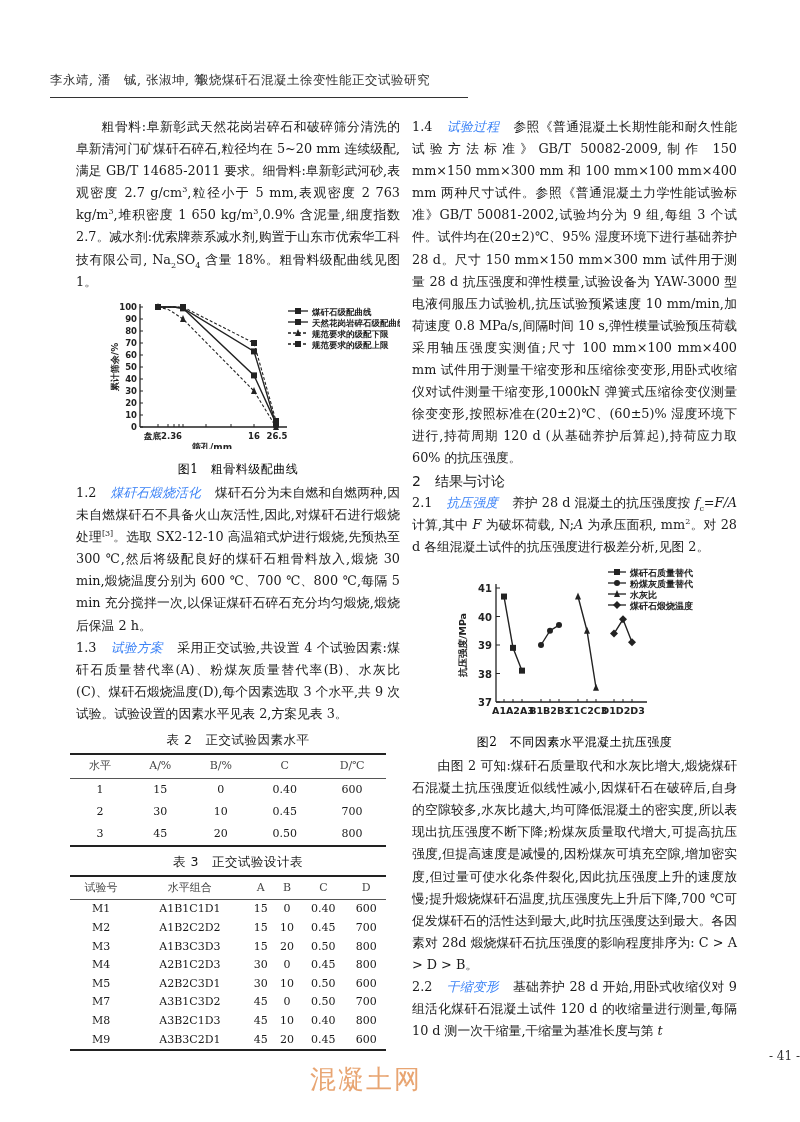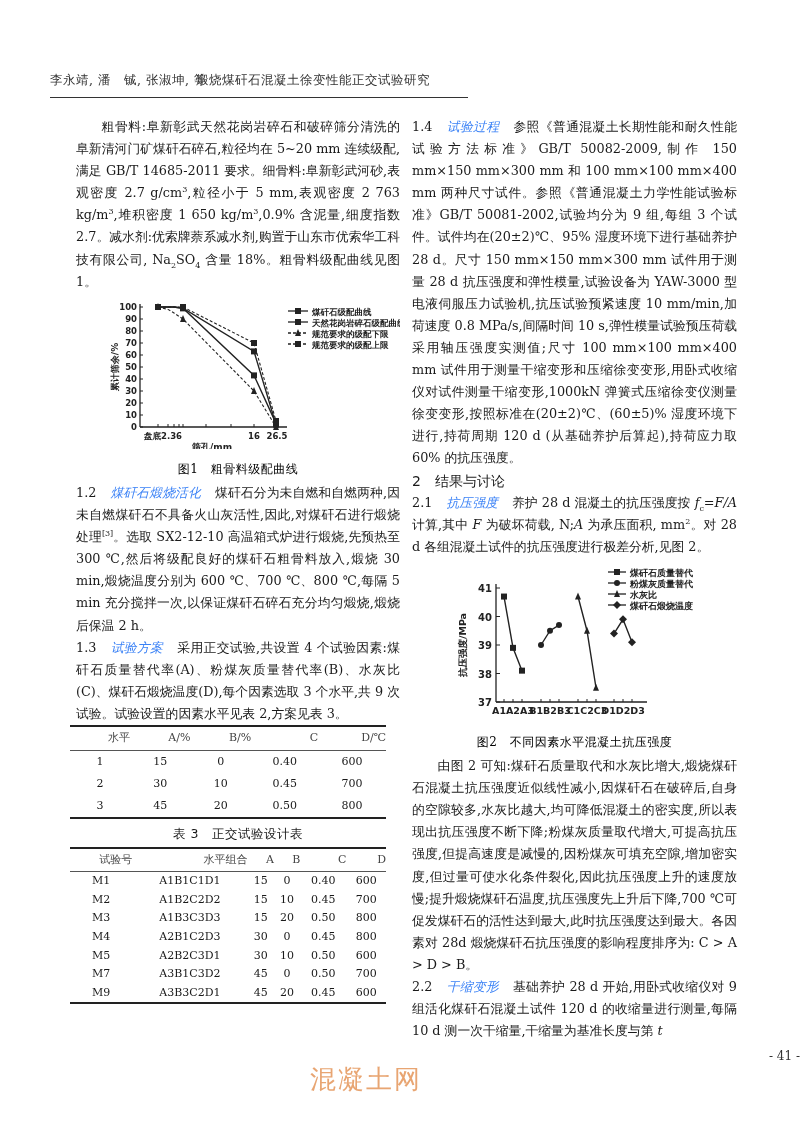--- a/index.html
+++ b/index.html
@@ -19,21 +19,21 @@
   .subtitle { font-family: "DejaVu Serif", serif; font-style: italic; color: #3b82f6; margin-right: 14px; }
   .secnum { margin-right: 14px; }
   sup, sub { font-size: 8px; line-height: 0; }
 
   .figure { position: relative; margin: 6px 0 0 0; }
   .fig-caption { text-align: center; font-size: 12px; color: #000000; margin: 2px 0 2px 0; letter-spacing: 0.5px; }
   svg text { font-family: "DejaVu Sans", sans-serif; }
 
   .tcaption { text-align: center; font-family: "DejaVu Sans", sans-serif; font-size: 12.5px; margin: 4px 0 2px 0; letter-spacing: 0.5px; }
   table { width: 316px; border-collapse: collapse; font-size: 11px; line-height: 18.6px; margin-left: -6px; }
-  table th { font-weight: normal; color: #444; border-bottom: 1px solid #555; padding: 2px 0 2px 0; text-align: right; }
+  table th { font-weight: normal; color: #444; border-bottom: 1px solid #555; padding: 2px 0 2px 0; text-align: center; }
   table.t-top { border-top: 2px solid #222; border-bottom: 2px solid #222; }
   table td { text-align: center; padding: 0; }
   table.t2 td { line-height: 22px; }
 
   .pagenum { position: absolute; left: 0; width: 800px; top: 1049px; text-align: right; font-size: 12px; color: #333; }
   .watermark { position: absolute; left: 0; width: 732px; top: 1062px; text-align: center; font-family: "DejaVu Sans", sans-serif; font-size: 26px; color: #e8a572; letter-spacing: 2px; }
 </style>
 </head>
 <body>
 
@@ -119,20 +119,21 @@
         <rect x="219" y="42" width="6" height="6" fill="#222"></rect>
         <text x="236" y="48.5" font-size="8.5" font-weight="bold" fill="#222">规范要求的级配上限</text>
       </svg>
     <div class="fig-caption">图1　粗骨料级配曲线</div>
   </div>
 
   <p><span class="secnum">1.2</span><span class="subtitle">煤矸石煅烧活化</span><span>煤矸石分为未自燃和自燃两种,因未自燃煤矸石不具备火山灰活性,因此,对煤矸石进行煅烧处理</span><sup>[3]</sup><span>。选取 SX2-12-10 高温箱式炉进行煅烧,先预热至 300 ℃,然后将级配良好的煤矸石粗骨料放入,煅烧 30 min,煅烧温度分别为 600 ℃、700 ℃、800 ℃,每隔 5 min 充分搅拌一次,以保证煤矸石碎石充分均匀煅烧,煅烧后保温 2 h。</span></p>
 
   <p><span class="secnum">1.3</span><span class="subtitle">试验方案</span><span>采用正交试验,共设置 4 个试验因素:煤矸石质量替代率(A)、粉煤灰质量替代率(B)、水灰比(C)、煤矸石煅烧温度(D),每个因素选取 3 个水平,共 9 次试验。试验设置的因素水平见表 2,方案见表 3。</span></p>
 
+  <div class="tcaption">表 2　正交试验因素水平</div>
   <table class="t-top t2" id="table2">
     <thead>
         <tr id="t2-head">
           <th>水平</th>
           <th>A/%</th>
           <th>B/%</th>
           <th>C</th>
           <th>D/℃</th>
         </tr>
       </thead>
@@ -214,20 +215,28 @@
           <td>0.50</td>
           <td>600</td>
         </tr>
         <tr>
           <td>M7</td>
           <td>A3B1C3D2</td>
           <td>45</td>
           <td>0</td>
           <td>0.50</td>
           <td>700</td>
+        </tr>
+        <tr>
+          <td>M8</td>
+          <td>A3B2C1D3</td>
+          <td>45</td>
+          <td>10</td>
+          <td>0.40</td>
+          <td>800</td>
         </tr>
         <tr>
           <td>M9</td>
           <td>A3B3C2D1</td>
           <td>45</td>
           <td>20</td>
           <td>0.45</td>
           <td>600</td>
         </tr>
       </tbody>

